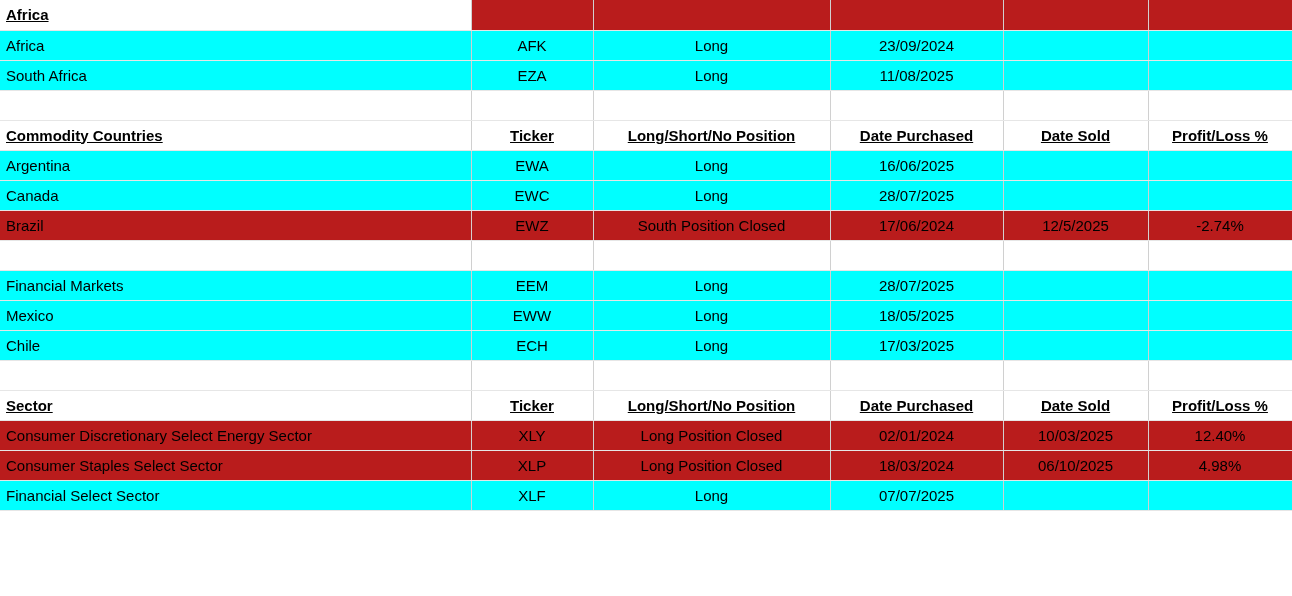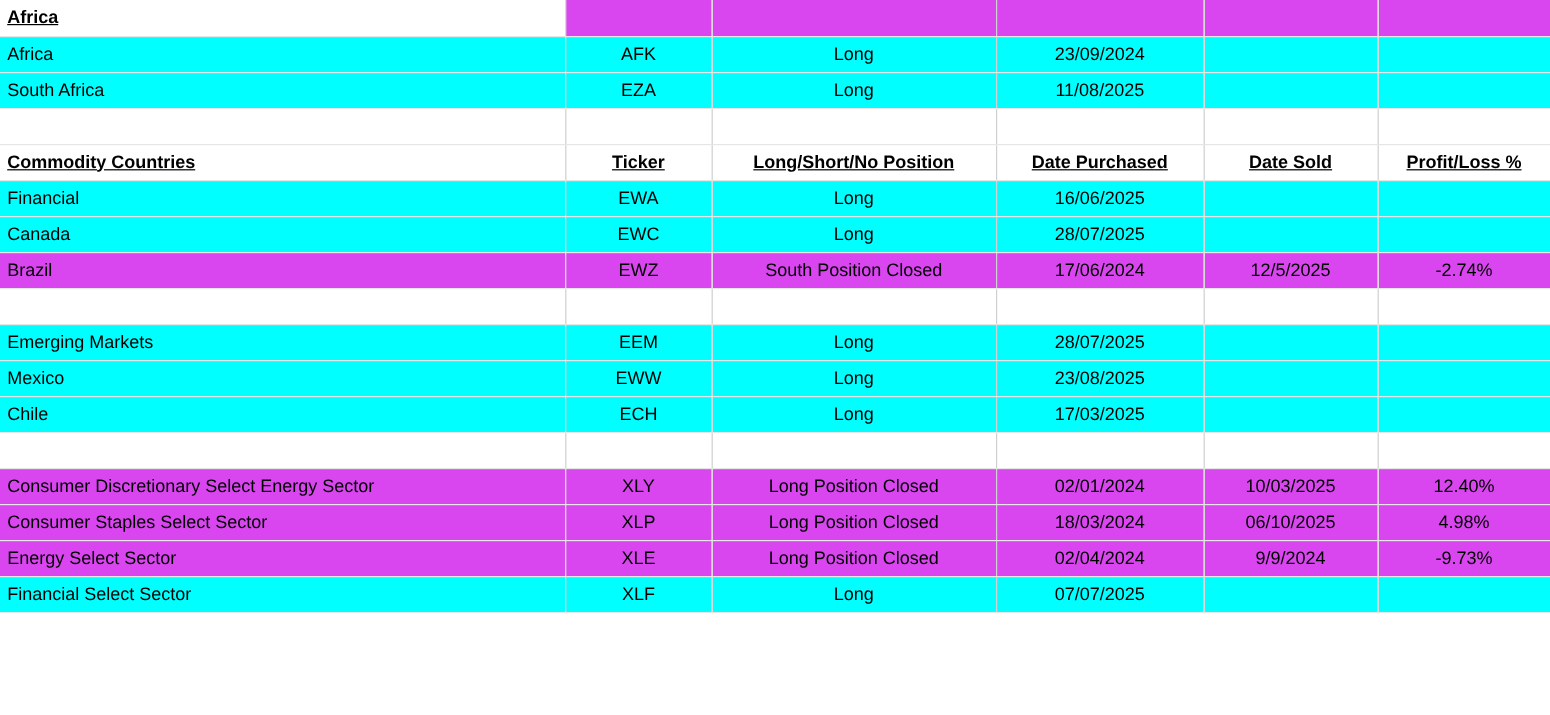--- a/index.html
+++ b/index.html
@@ -35,21 +35,21 @@
   col.c1 { width: 122px; }
   col.c2 { width: 237px; }
   col.c3 { width: 173px; }
   col.c4 { width: 145px; }
   col.c5 { width: 144px; }
 
   td.name   { text-align: left; }
   td.center { text-align: center; }
 
   tr.hl td { background: #00ffff; }
-  tr.plain td { background: #d946ef; }
+  tr.plain td { background: #b91c1c; }
   tr.blank td { background: #ffffff; }
 
   td.header {
     font-weight: bold;
     text-decoration: underline;
     background: #ffffff;
   }
   tr.section td.header { background: #ffffff; }
   tr.blank td { border-bottom: 1px solid #e6e6e6; }
 </style>
@@ -100,21 +100,21 @@
       </tr>
       <tr class="plain section">
         <td class="name header">Commodity Countries</td>
         <td class="center header">Ticker</td>
         <td class="center header">Long/Short/No Position</td>
         <td class="center header">Date Purchased</td>
         <td class="center header">Date Sold</td>
         <td class="center header">Profit/Loss %</td>
       </tr>
       <tr class="hl">
-        <td class="name">Financial</td>
+        <td class="name">Argentina</td>
         <td class="center">EWA</td>
         <td class="center">Long</td>
         <td class="center">16/06/2025</td>
         <td class="center"></td>
         <td class="center"></td>
       </tr>
       <tr class="hl">
         <td class="name">Canada</td>
         <td class="center">EWC</td>
         <td class="center">Long</td>
@@ -132,75 +132,75 @@
       </tr>
       <tr class="blank">
         <td class="name"></td>
         <td class="center"></td>
         <td class="center"></td>
         <td class="center"></td>
         <td class="center"></td>
         <td class="center"></td>
       </tr>
       <tr class="hl">
-        <td class="name">Emerging Markets</td>
+        <td class="name">Financial Markets</td>
         <td class="center">EEM</td>
         <td class="center">Long</td>
         <td class="center">28/07/2025</td>
         <td class="center"></td>
         <td class="center"></td>
       </tr>
       <tr class="hl">
         <td class="name">Mexico</td>
         <td class="center">EWW</td>
         <td class="center">Long</td>
-        <td class="center">23/08/2025</td>
+        <td class="center">18/05/2025</td>
         <td class="center"></td>
         <td class="center"></td>
       </tr>
       <tr class="hl">
         <td class="name">Chile</td>
         <td class="center">ECH</td>
         <td class="center">Long</td>
         <td class="center">17/03/2025</td>
         <td class="center"></td>
         <td class="center"></td>
       </tr>
       <tr class="blank">
         <td class="name"></td>
         <td class="center"></td>
         <td class="center"></td>
         <td class="center"></td>
         <td class="center"></td>
         <td class="center"></td>
+      </tr>
+      <tr class="plain section">
+        <td class="name header">Sector</td>
+        <td class="center header">Ticker</td>
+        <td class="center header">Long/Short/No Position</td>
+        <td class="center header">Date Purchased</td>
+        <td class="center header">Date Sold</td>
+        <td class="center header">Profit/Loss %</td>
       </tr>
       <tr class="plain">
         <td class="name">Consumer Discretionary Select Energy Sector</td>
         <td class="center">XLY</td>
         <td class="center">Long Position Closed</td>
         <td class="center">02/01/2024</td>
         <td class="center">10/03/2025</td>
         <td class="center">12.40%</td>
       </tr>
       <tr class="plain">
         <td class="name">Consumer Staples Select Sector</td>
         <td class="center">XLP</td>
         <td class="center">Long Position Closed</td>
         <td class="center">18/03/2024</td>
         <td class="center">06/10/2025</td>
         <td class="center">4.98%</td>
       </tr>
-      <tr class="plain">
-        <td class="name">Energy Select Sector</td>
-        <td class="center">XLE</td>
-        <td class="center">Long Position Closed</td>
-        <td class="center">02/04/2024</td>
-        <td class="center">9/9/2024</td>
-        <td class="center">-9.73%</td>
-      </tr>
       <tr class="hl">
         <td class="name">Financial Select Sector</td>
         <td class="center">XLF</td>
         <td class="center">Long</td>
         <td class="center">07/07/2025</td>
         <td class="center"></td>
         <td class="center"></td>
       </tr>
     </tbody>
 </table>

